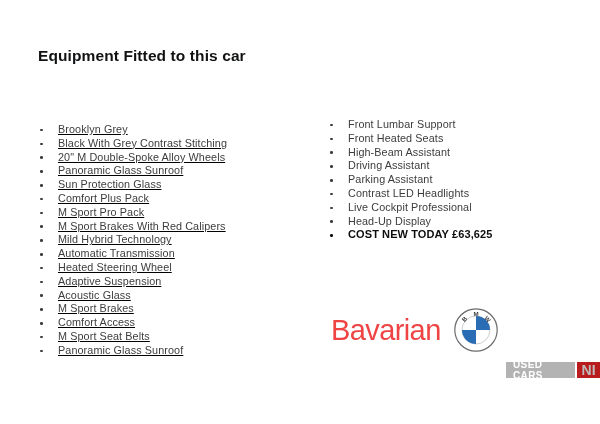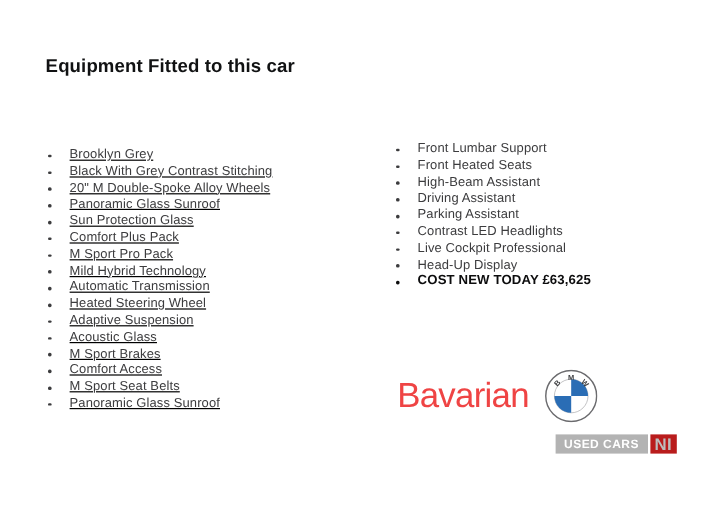--- a/index.html
+++ b/index.html
@@ -90,20 +90,21 @@
   }
   .badge-used {
     background: #b3b3b3;
     color: #ffffff;
     font-weight: 700;
     font-size: 10px;
     letter-spacing: 0.4px;
     padding: 0 7px;
     display: flex;
     align-items: center;
+    margin-left: 43px;
   }
   .badge-region {
     background: #b91c1c;
     color: #bdbdbd;
     font-weight: 700;
     font-size: 14px;
     letter-spacing: 0.3px;
     padding: 0 4px;
     display: flex;
     align-items: center;
@@ -117,20 +118,21 @@
   <h1 class="page-title">Equipment Fitted to this car</h1>
 
   <ul class="equip-col left">
       <li>Brooklyn Grey</li>
       <li>Black With Grey Contrast Stitching</li>
       <li>20" M Double-Spoke Alloy Wheels</li>
       <li>Panoramic Glass Sunroof</li>
       <li>Sun Protection Glass</li>
       <li>Comfort Plus Pack</li>
       <li>M Sport Pro Pack</li>
+      <li>M Sport Brakes With Red Calipers</li>
       <li>Mild Hybrid Technology</li>
       <li>Automatic Transmission</li>
       <li>Heated Steering Wheel</li>
       <li>Adaptive Suspension</li>
       <li>Acoustic Glass</li>
       <li>M Sport Brakes</li>
       <li>Comfort Access</li>
       <li>M Sport Seat Belts</li>
       <li>Panoramic Glass Sunroof</li>
     </ul>

